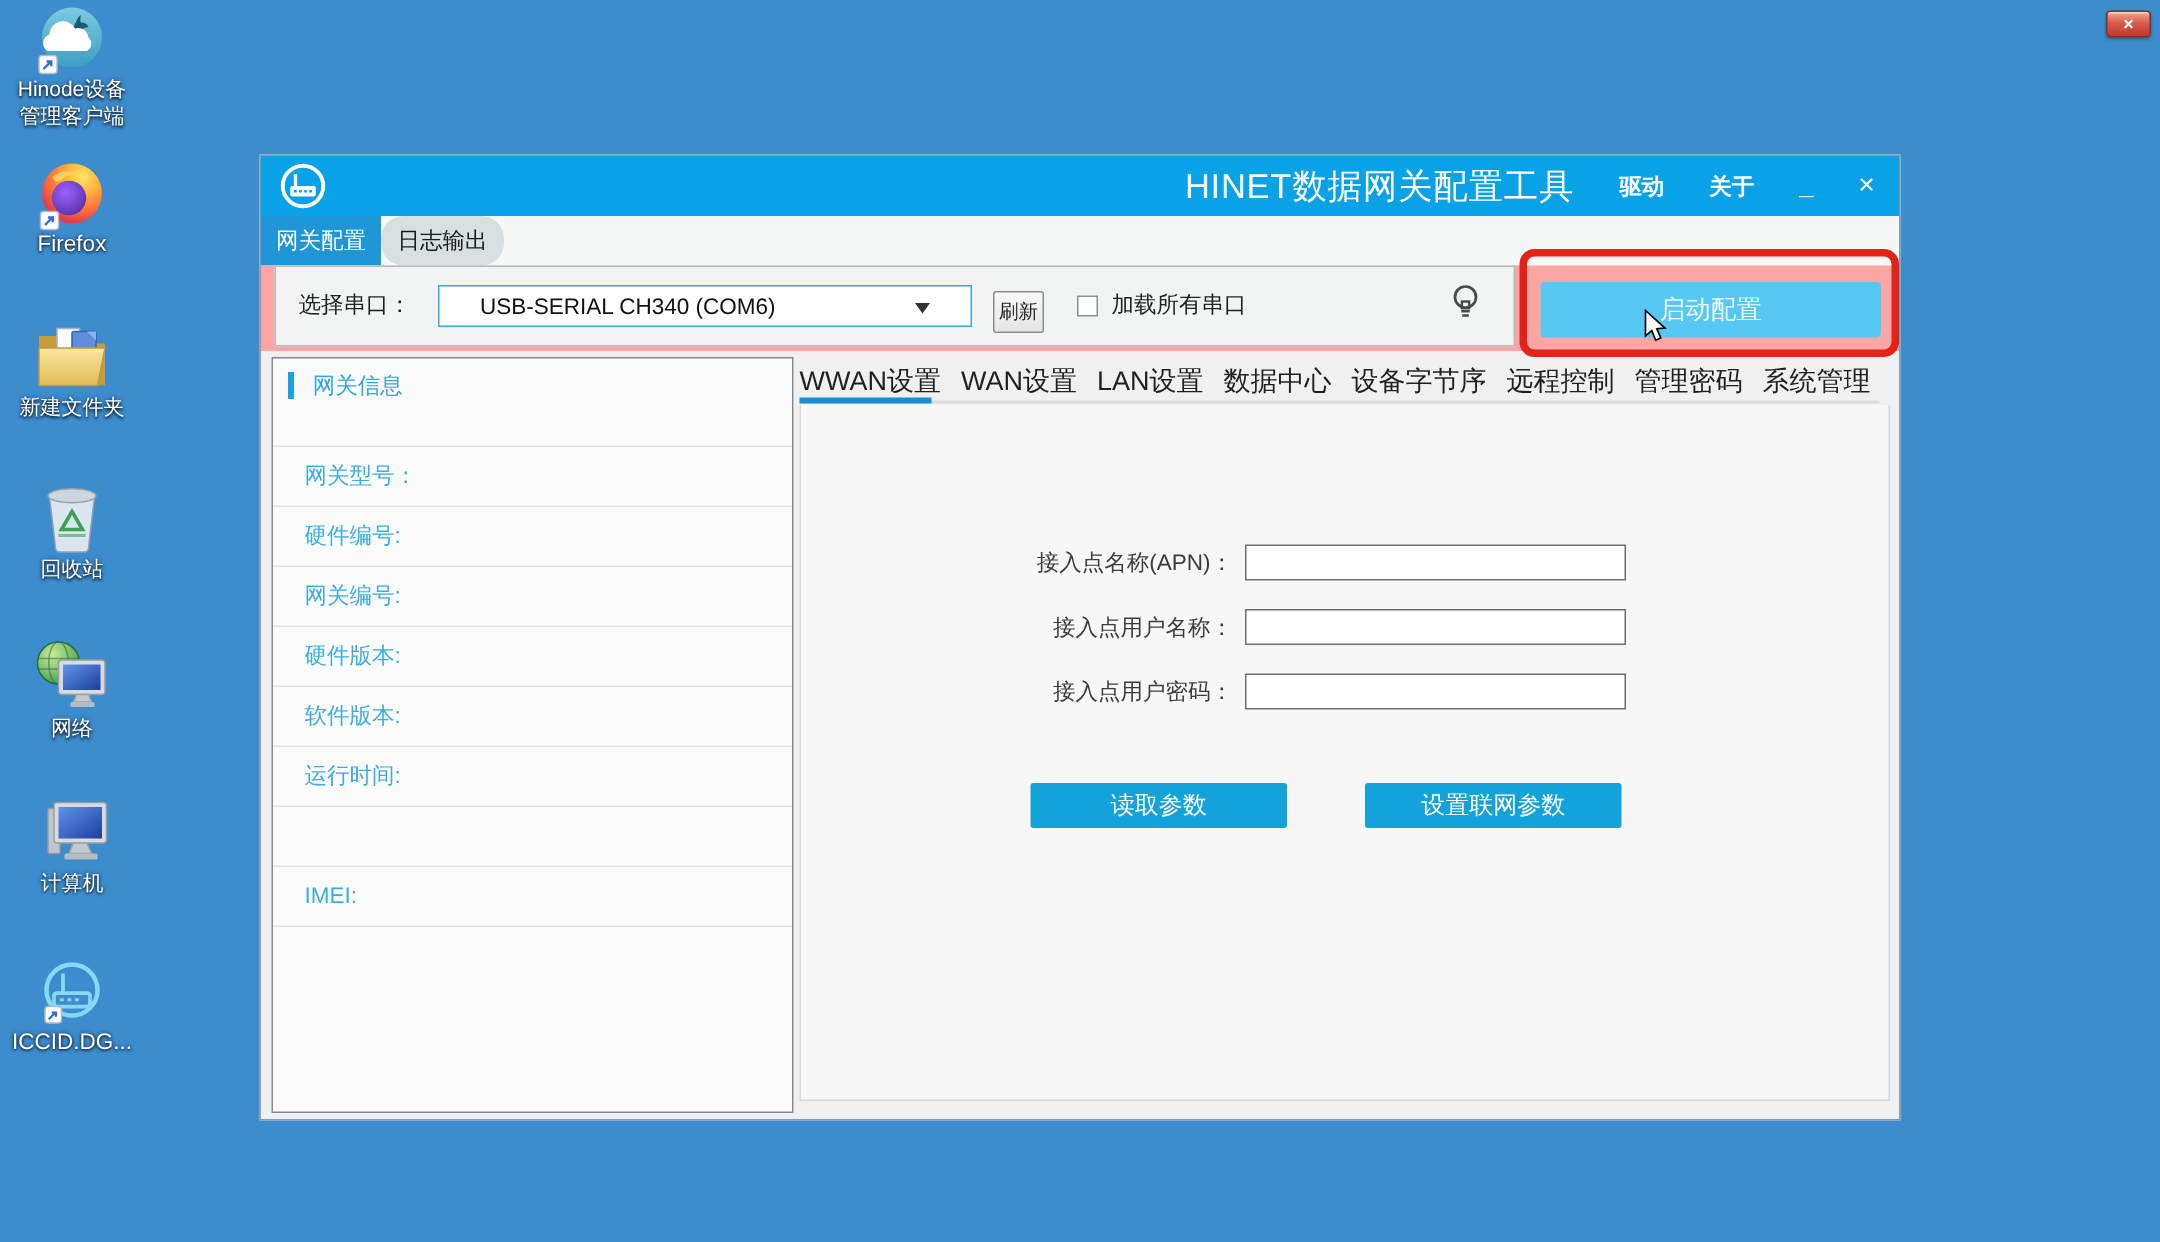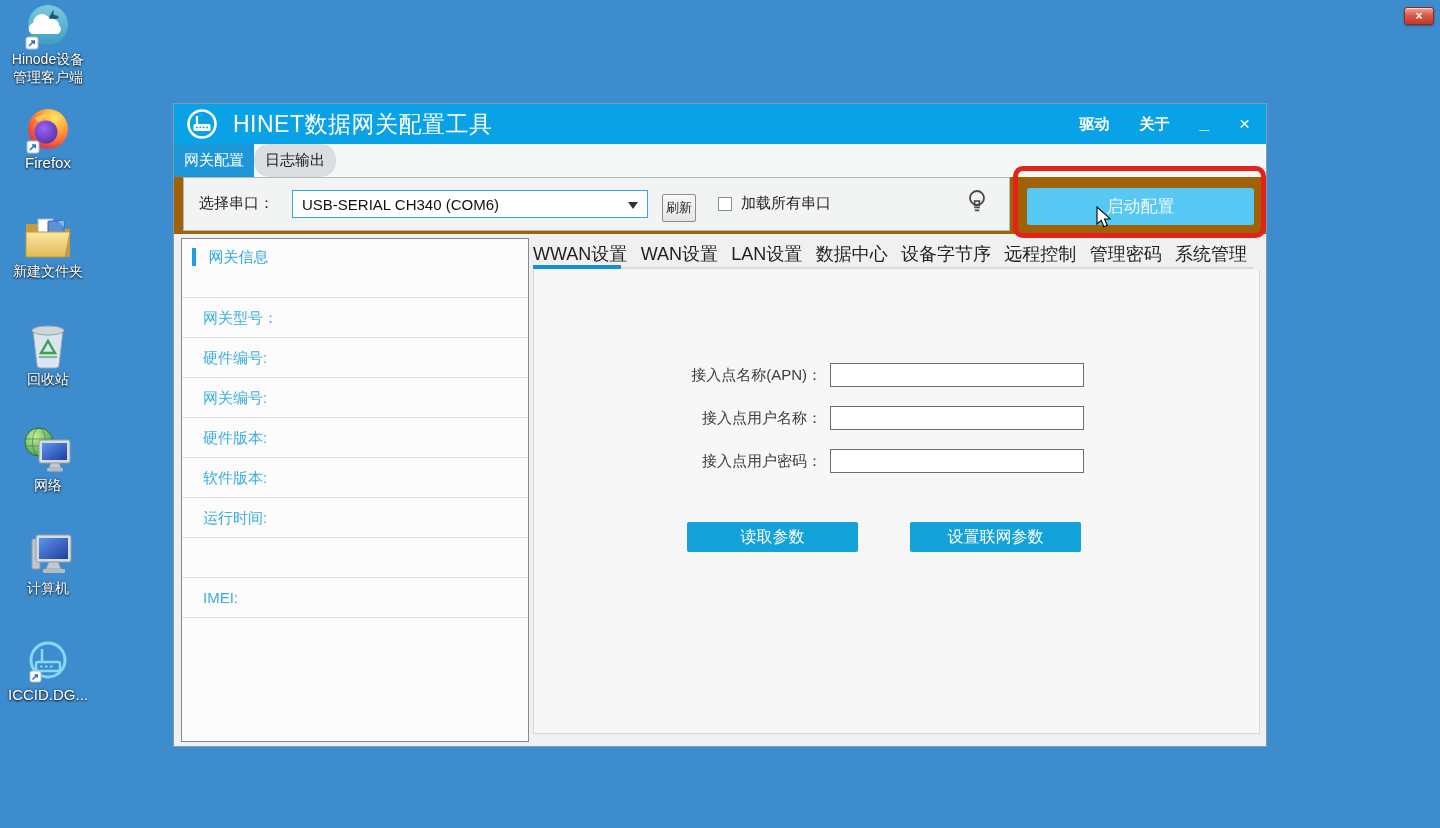--- a/index.html
+++ b/index.html
@@ -18,36 +18,36 @@
   .red-x { position:absolute; left:1404px; top:7px; width:30px; height:18px;
     background:linear-gradient(#F2A795,#DB5B4B 45%,#BE3A2B);
     border:1px solid #8E2A20; border-radius:3px; color:#FFF; font-size:12px;
     font-weight:bold; display:flex; align-items:center; justify-content:center;
     box-shadow:inset 0 1px 0 rgba(255,255,255,.55), 0 1px 2px rgba(0,0,0,.35); }
   
   .window { position:absolute; left:173px; top:103px; width:1094px; height:644px;
     background:#F0F0F0; border:1px solid #7E9BB0; }
   .titlebar { height:40px; background:#0AA2E6; display:flex; align-items:center;
     padding:0 16px 0 12px; }
-  .titlebar .title { color:#FFF; font-size:23px; letter-spacing:.5px; flex:1; margin-left:15px; }
+  .titlebar .title { color:#FFF; font-size:23px; letter-spacing:.5px; flex:1; margin-left:15px;text-align:right; }
   .tb-item { color:#FFF; font-size:15px; font-weight:bold; margin-left:30px; cursor:pointer; }
   .tb-min { font-size:17px; line-height:10px; }
   .tb-close { font-size:19px; font-weight:normal; }
   .tabrow { height:33px; background:#F6F8F8; display:flex; }
   .main-tab { display:flex; align-items:center; justify-content:center; font-size:15px; cursor:pointer; }
   .main-tab.active { width:80px; background:#1E96D8; color:#FFF; }
   .main-tab.inactive { width:82px; background:#D9DFE1; color:#1A1A1A;border-radius:15px; }
   
-  .toolbar { position:relative; height:57px; background:#a16207; }
+  .toolbar { position:relative; height:57px; background:#fca5a5; }
   .port-group { position:absolute; left:9px; top:0; width:827px; height:54px;
     border:1px solid #B3B9BD; background:#F2F3F3; }
   .port-label { position:absolute; left:15px; top:16px; font-size:15px; color:#222; }
   .port-select { position:absolute; left:108px; top:12px; width:356px; height:28px;
     background:#FFF; border:1px solid #35A8DF; display:flex; align-items:center;
-    padding:0 9px; font-size:15px; color:#111; cursor:pointer; }
+    padding:0 27px; font-size:15px; color:#111; cursor:pointer; }
   .caret { margin-left:auto; width:0; height:0; border:5px solid transparent;
     border-top:7px solid #333; margin-top:7px; }
   .refresh-btn { position:absolute; left:478px; top:16px; width:34px; height:28px;
     font-size:13px; color:#222; background:linear-gradient(#F9F9F9,#E5E5E5);
     border:1px solid #8C8C8C; border-radius:2px; display:flex; align-items:center;
     justify-content:center; cursor:pointer; }
   .checkbox { position:absolute; left:534px; top:19px; width:14px; height:14px;
     background:#FFF; border:1px solid #8A9094; cursor:pointer; }
   .load-label { position:absolute; left:557px; top:16px; font-size:15px; color:#222; }
   .bulb { position:absolute; left:782px; top:10px; }

